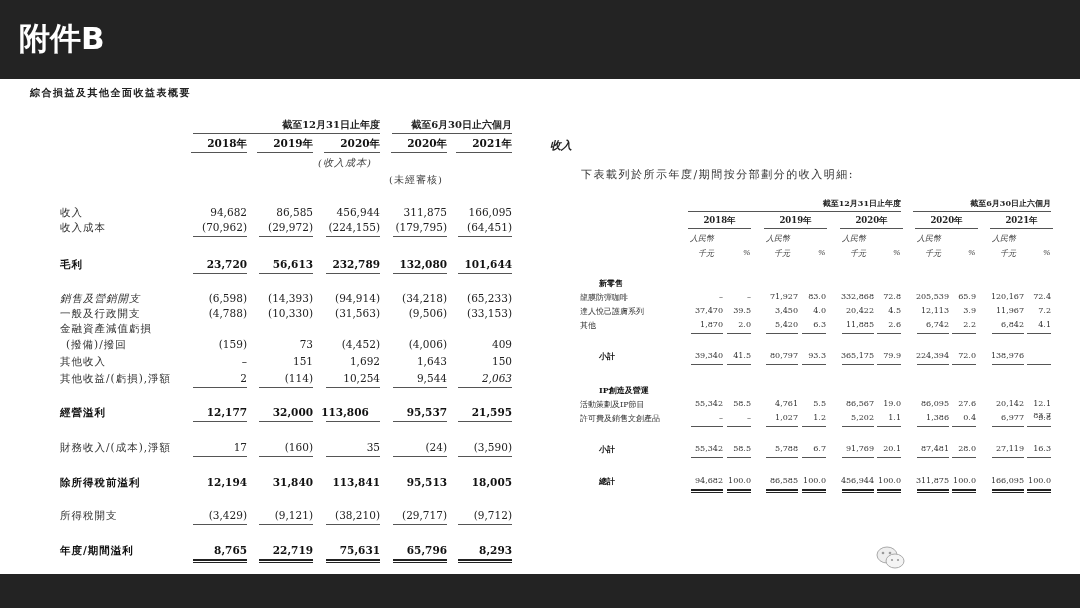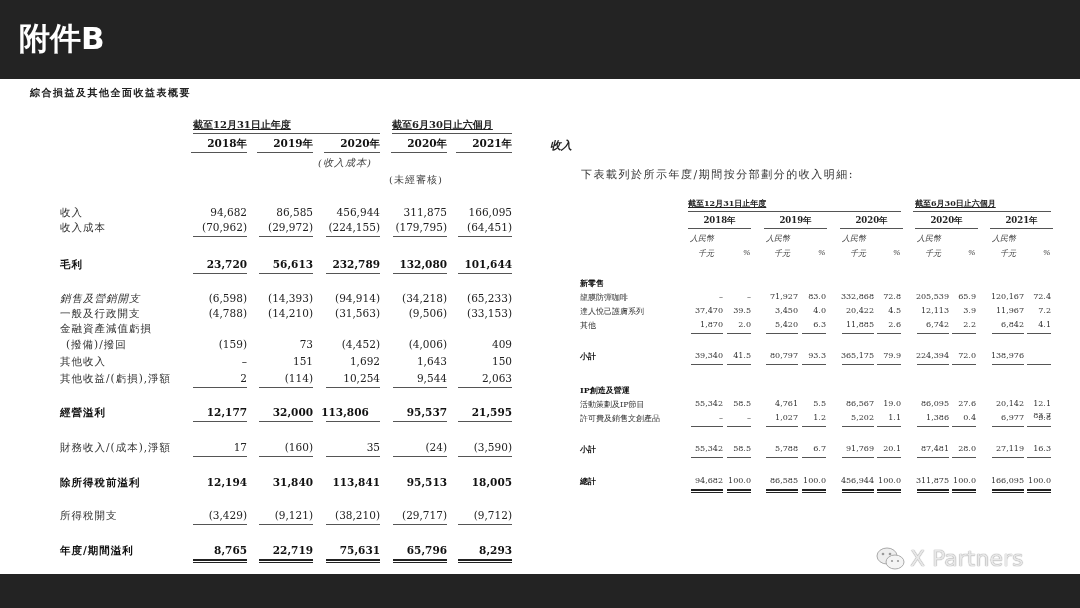--- a/index.html
+++ b/index.html
@@ -10,31 +10,31 @@
   .top-title { position: absolute; left: 19px; top: 18px; font-family: "DejaVu Sans", "Liberation Sans", sans-serif; font-weight: bold; font-size: 31px; color: #fff; letter-spacing: 0px; }
   .bottom-bar { position: absolute; left: 0; top: 574px; width: 1080px; height: 34px; background: #232323; }
 
   .doc-title { position: absolute; left: 30px; top: 86px; font-size: 10px; font-weight: bold; letter-spacing: 1.5px; color: #222; }
 
   
   .lt { position: absolute; left: 0; top: 0; }
   .lt .cell { position: absolute; text-align: right; font-size: 10.5px; white-space: nowrap; }
   .lt .label { position: absolute; left: 60px; font-size: 10.5px; white-space: nowrap; letter-spacing: 1px; color: #333; }
   .lt .bold { font-weight: bold; color: #111; }
-  .grp-head { position: absolute; font-size: 10px; font-weight: bold; text-align: left; white-space: nowrap; text-decoration: underline; }
+  .grp-head { position: absolute; font-size: 10px; font-weight: bold; text-align: right; white-space: nowrap; }
   .rule { position: absolute; height: 1px; background: #555; }
   .drule { position: absolute; height: 4px; border-top: 2px solid #222; border-bottom: 1px solid #222; }
   .unit { position: absolute; font-size: 10px; font-style: italic; color: #444; white-space: nowrap; letter-spacing: 1px; }
 
   
   .rt-heading { position: absolute; left: 550px; top: 138px; font-size: 11px; font-weight: bold; font-style: italic; }
   .rt-intro { position: absolute; left: 581px; top: 167px; font-size: 11px; letter-spacing: 1.5px; color: #333; }
   .rt .cell { position: absolute; text-align: right; font-size: 8px; white-space: nowrap; color: #333; }
   .rt .label { position: absolute; left: 580px; font-size: 8px; white-space: nowrap; color: #333; }
-  .rt .bold { font-weight: bold; color: #111; }
+  .rt .bold { font-weight: bold; color: #111; margin-left: 19px; }
   .rt .sub { position: absolute; font-size: 8px; font-style: italic; color: #444; white-space: nowrap; }
   .rt .grp-head { font-size: 8px; }
   .rt .year { position: absolute; font-size: 8.5px; font-weight: bold; text-align: center; white-space: nowrap; }
 
   .watermark { position: absolute; left: 876px; top: 546px; display: flex; align-items: center; gap: 4px; color: #e8e8e8; font-family: "DejaVu Sans", "Liberation Sans", sans-serif; font-size: 22px; text-shadow: 0 0 1px #999, 0 0 1px #999; }
   .wm-icon { width: 30px; height: 24px; }
 </style>
 </head>
 <body>
 
@@ -90,21 +90,21 @@
     <div class="rule" style="left: 393px; top: 273px; width: 54px;"></div>
     <div class="rule" style="left: 458px; top: 273px; width: 54px;"></div>
     <div class="label" style="top: 292px; left: 60px; font-style: italic;">銷售及營銷開支</div>
     <div class="cell" style="left: 177px; top: 292px; width: 70px;">(6,598)</div>
     <div class="cell" style="left: 243px; top: 292px; width: 70px;">(14,393)</div>
     <div class="cell" style="left: 310px; top: 292px; width: 70px;">(94,914)</div>
     <div class="cell" style="left: 377px; top: 292px; width: 70px;">(34,218)</div>
     <div class="cell" style="left: 442px; top: 292px; width: 70px;">(65,233)</div>
     <div class="label" style="top: 307px; left: 60px;">一般及行政開支</div>
     <div class="cell" style="left: 177px; top: 307px; width: 70px;">(4,788)</div>
-    <div class="cell" style="left: 243px; top: 307px; width: 70px;">(14,210)</div>
+    <div class="cell" style="left: 243px; top: 307px; width: 70px;">(10,330)</div>
     <div class="cell" style="left: 310px; top: 307px; width: 70px;">(31,563)</div>
     <div class="cell" style="left: 377px; top: 307px; width: 70px;">(9,506)</div>
     <div class="cell" style="left: 442px; top: 307px; width: 70px;">(33,153)</div>
     <div class="label" style="top: 322px; left: 60px;">金融資產減值虧損</div>
     <div class="label" style="top: 338px; left: 66px;">(撥備)/撥回</div>
     <div class="cell" style="left: 177px; top: 338px; width: 70px;">(159)</div>
     <div class="cell" style="left: 243px; top: 338px; width: 70px;">73</div>
     <div class="cell" style="left: 310px; top: 338px; width: 70px;">(4,452)</div>
     <div class="cell" style="left: 377px; top: 338px; width: 70px;">(4,006)</div>
     <div class="cell" style="left: 442px; top: 338px; width: 70px;">409</div>
@@ -112,21 +112,21 @@
     <div class="cell" style="left: 177px; top: 355px; width: 70px;">–</div>
     <div class="cell" style="left: 243px; top: 355px; width: 70px;">151</div>
     <div class="cell" style="left: 310px; top: 355px; width: 70px;">1,692</div>
     <div class="cell" style="left: 377px; top: 355px; width: 70px;">1,643</div>
     <div class="cell" style="left: 442px; top: 355px; width: 70px;">150</div>
     <div class="label" style="top: 372px; left: 60px;">其他收益/(虧損),淨額</div>
     <div class="cell" style="left: 177px; top: 372px; width: 70px;">2</div>
     <div class="cell" style="left: 243px; top: 372px; width: 70px;">(114)</div>
     <div class="cell" style="left: 310px; top: 372px; width: 70px;">10,254</div>
     <div class="cell" style="left: 377px; top: 372px; width: 70px;">9,544</div>
-    <div class="cell" style="left: 442px; top: 372px; width: 70px;">2,063</div>
+    <div class="cell" style="left: 442px; top: 372px; width: 70px; font-style: italic;">2,063</div>
     <div class="rule" style="left: 193px; top: 387px; width: 54px;"></div>
     <div class="rule" style="left: 259px; top: 387px; width: 54px;"></div>
     <div class="rule" style="left: 326px; top: 387px; width: 54px;"></div>
     <div class="rule" style="left: 393px; top: 387px; width: 54px;"></div>
     <div class="rule" style="left: 458px; top: 387px; width: 54px;"></div>
     <div class="label bold" style="top: 406px; left: 60px;">經營溢利</div>
     <div class="cell bold" style="left: 177px; top: 406px; width: 70px;">12,177</div>
     <div class="cell bold" style="left: 243px; top: 406px; width: 70px;">32,000</div>
     <div class="cell bold" style="left: 310px; top: 406px; width: 70px; text-align: center;">113,806</div>
     <div class="cell bold" style="left: 377px; top: 406px; width: 70px;">95,537</div>
@@ -353,16 +353,15 @@
 
 <div class="watermark">
   <svg class="wm-icon" viewBox="0 0 30 24">
     <ellipse cx="11" cy="9" rx="10" ry="8" fill="#eee" stroke="#aaa" stroke-width="1"></ellipse>
     <ellipse cx="19" cy="15" rx="9" ry="7" fill="#f4f4f4" stroke="#aaa" stroke-width="1"></ellipse>
     <circle cx="7" cy="7" r="1.3" fill="#999"></circle>
       <circle cx="14" cy="7" r="1.3" fill="#999"></circle>
     <circle cx="16" cy="14" r="1.1" fill="#999"></circle>
       <circle cx="22" cy="14" r="1.1" fill="#999"></circle>
   </svg>
-  <span>X Partners</span>
 </div>
 
 <div class="bottom-bar"></div>
 
 </body></html>

